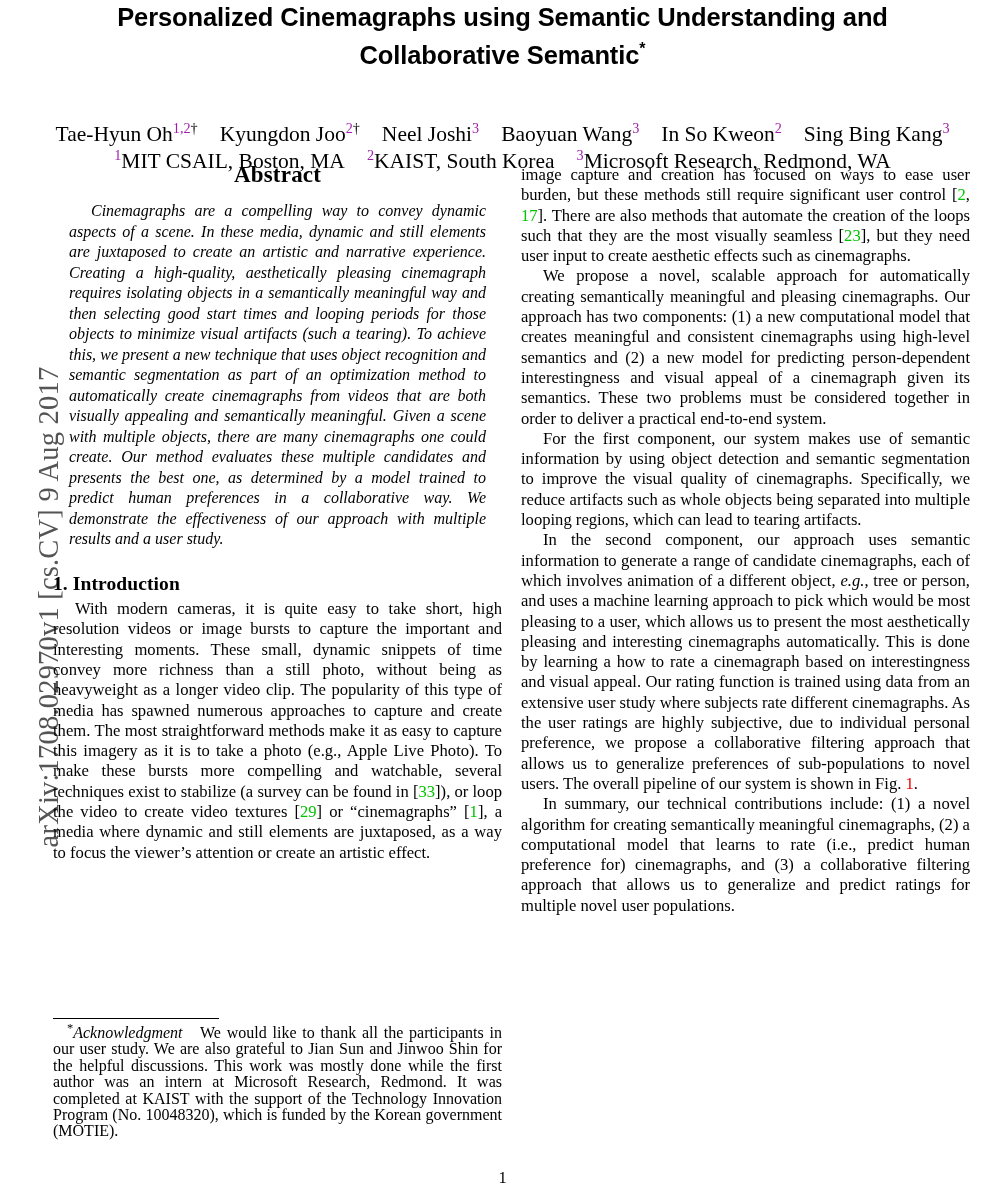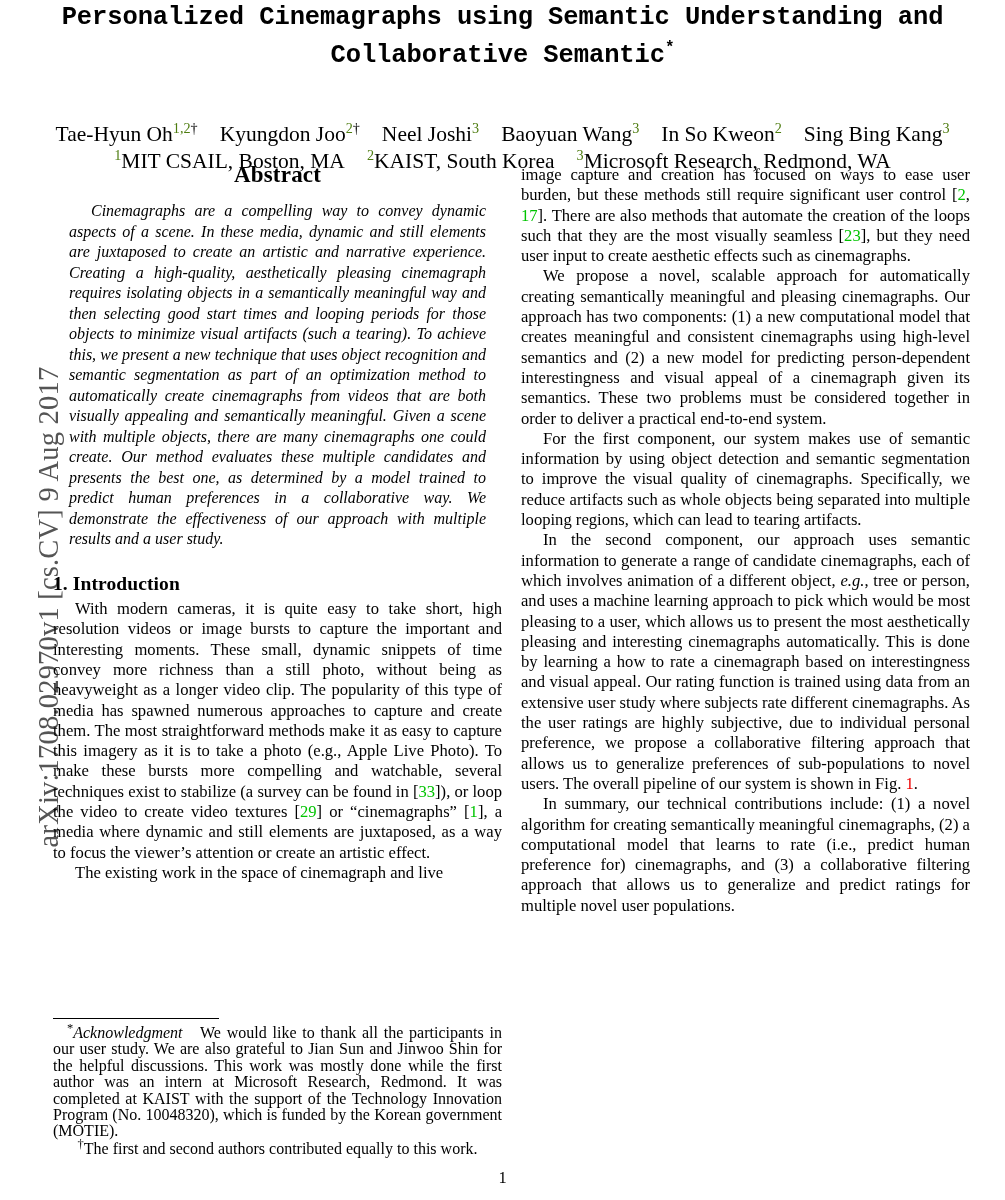--- a/index.html
+++ b/index.html
@@ -44,21 +44,21 @@
 
   
   #title-block {
     position: absolute;
     left: 55px;
     top: 2px;
     width: 895px;
     text-align: center;
   }
   .paper-title {
-    font-family: Liberation Mono, monospace;
+    font-family: Liberation Sans, sans-serif;
     font-weight: bold;
     font-size: 25.5px;
     line-height: 31px;
     letter-spacing: -0.1px;
     margin: 0;
   }
   .paper-title .sup {
     font-size: 16px;
     vertical-align: super;
     font-weight: bold;
@@ -81,21 +81,21 @@
   }
   .author + .author { margin-left: 22px; margin-top: 40px; }
   .affil-line {
     white-space: nowrap;
     margin-top: 1px;
   }
   .affil { display: inline-block; }
   .affil + .affil { margin-left: 22px; }
 
   sup.mag {
-    color: #4d7c0f;
+    color: #a21caf;
     font-size: 0.66em;
     vertical-align: super;
     line-height: 0;
   }
   sup.blk {
     color: #000000;
     font-size: 0.66em;
     vertical-align: super;
     line-height: 0;
   }
@@ -210,36 +210,34 @@
   </div>
 
   <div class="col" id="col-left">
     <div class="sec-center">Abstract</div>
     <p class="abstract-body">Cinemagraphs are a compelling way to convey dynamic aspects of a scene. In these media, dynamic and still elements are juxtaposed to create an artistic and narrative experience. Creating a high-quality, aesthetically pleasing cinemagraph requires isolating objects in a semantically meaningful way and then selecting good start times and looping periods for those objects to minimize visual artifacts (such a tearing). To achieve this, we present a new technique that uses object recognition and semantic segmentation as part of an optimization method to automatically create cinemagraphs from videos that are both visually appealing and semantically meaningful. Given a scene with multiple objects, there are many cinemagraphs one could create. Our method evaluates these multiple candidates and presents the best one, as determined by a model trained to predict human preferences in a collaborative way. We demonstrate the effectiveness of our approach with multiple results and a user study.</p>
 
     <h2 class="sec-head">1. Introduction</h2>
 
     <p class="para"><span>With modern cameras, it is quite easy to take short, high resolution videos or image bursts to capture the important and interesting moments. These small, dynamic snippets of time convey more richness than a still photo, without being as heavyweight as a longer video clip. The popularity of this type of media has spawned numerous approaches to capture and create them. The most straightforward methods make it as easy to capture this imagery as it is to take a photo (e.g., Apple Live Photo). To make these bursts more compelling and watchable, several techniques exist to stabilize (a survey can be found in [</span><a class="cite-green" href="#">33</a><span>]), or loop the video to create video textures [</span><a class="cite-green" href="#">29</a><span>] or “cinemagraphs” [</span><a class="cite-green" href="#">1</a><span>], a media where dynamic and still elements are juxtaposed, as a way to focus the viewer’s attention or create an artistic effect.</span></p>
 
-    <p class="para">The existing work in the space of cinemagraph and live</p>
   </div>
 
   <div class="col" id="col-right">
     <p class="para" style="text-indent:0"><span>image capture and creation has focused on ways to ease user burden, but these methods still require significant user control [</span><a class="cite-green" href="#">2</a><span>, </span><a class="cite-green" href="#">17</a><span>]. There are also methods that automate the creation of the loops such that they are the most visually seamless [</span><a class="cite-green" href="#">23</a><span>], but they need user input to create aesthetic effects such as cinemagraphs.</span></p>
 
     <p class="para">We propose a novel, scalable approach for automatically creating semantically meaningful and pleasing cinemagraphs. Our approach has two components: (1) a new computational model that creates meaningful and consistent cinemagraphs using high-level semantics and (2) a new model for predicting person-dependent interestingness and visual appeal of a cinemagraph given its semantics. These two problems must be considered together in order to deliver a practical end-to-end system.</p>
 
     <p class="para">For the first component, our system makes use of semantic information by using object detection and semantic segmentation to improve the visual quality of cinemagraphs. Specifically, we reduce artifacts such as whole objects being separated into multiple looping regions, which can lead to tearing artifacts.</p>
 
     <p class="para"><span>In the second component, our approach uses semantic information to generate a range of candidate cinemagraphs, each of which involves animation of a different object, </span><span style="font-style:italic">e.g.</span><span>, tree or person, and uses a machine learning approach to pick which would be most pleasing to a user, which allows us to present the most aesthetically pleasing and interesting cinemagraphs automatically. This is done by learning a how to rate a cinemagraph based on interestingness and visual appeal. Our rating function is trained using data from an extensive user study where subjects rate different cinemagraphs. As the user ratings are highly subjective, due to individual personal preference, we propose a collaborative filtering approach that allows us to generalize preferences of sub-populations to novel users. The overall pipeline of our system is shown in Fig. </span><a class="cite-red" href="#">1</a><span>.</span></p>
 
     <p class="para">In summary, our technical contributions include: (1) a novel algorithm for creating semantically meaningful cinemagraphs, (2) a computational model that learns to rate (i.e., predict human preference for) cinemagraphs, and (3) a collaborative filtering approach that allows us to generalize and predict ratings for multiple novel user populations.</p>
   </div>
 
   <div id="footnote-rule"></div>
   <div id="footnote-block">
     <p class="fn-para"><span class="fn-mark">*</span><span class="fn-em">Acknowledgment</span>&nbsp;&nbsp;&nbsp;<span>We would like to thank all the participants in our user study. We are also grateful to Jian Sun and Jinwoo Shin for the helpful discussions. This work was mostly done while the first author was an intern at Microsoft Research, Redmond. It was completed at KAIST with the support of the Technology Innovation Program (No. 10048320), which is funded by the Korean government (MOTIE).</span></p>
-    <p class="fn-para centered"><span class="fn-mark">†</span><span>The first and second authors contributed equally to this work.</span></p>
   </div>
 
   <div id="page-number">1</div>
 
 </div>
 
 </body></html>

